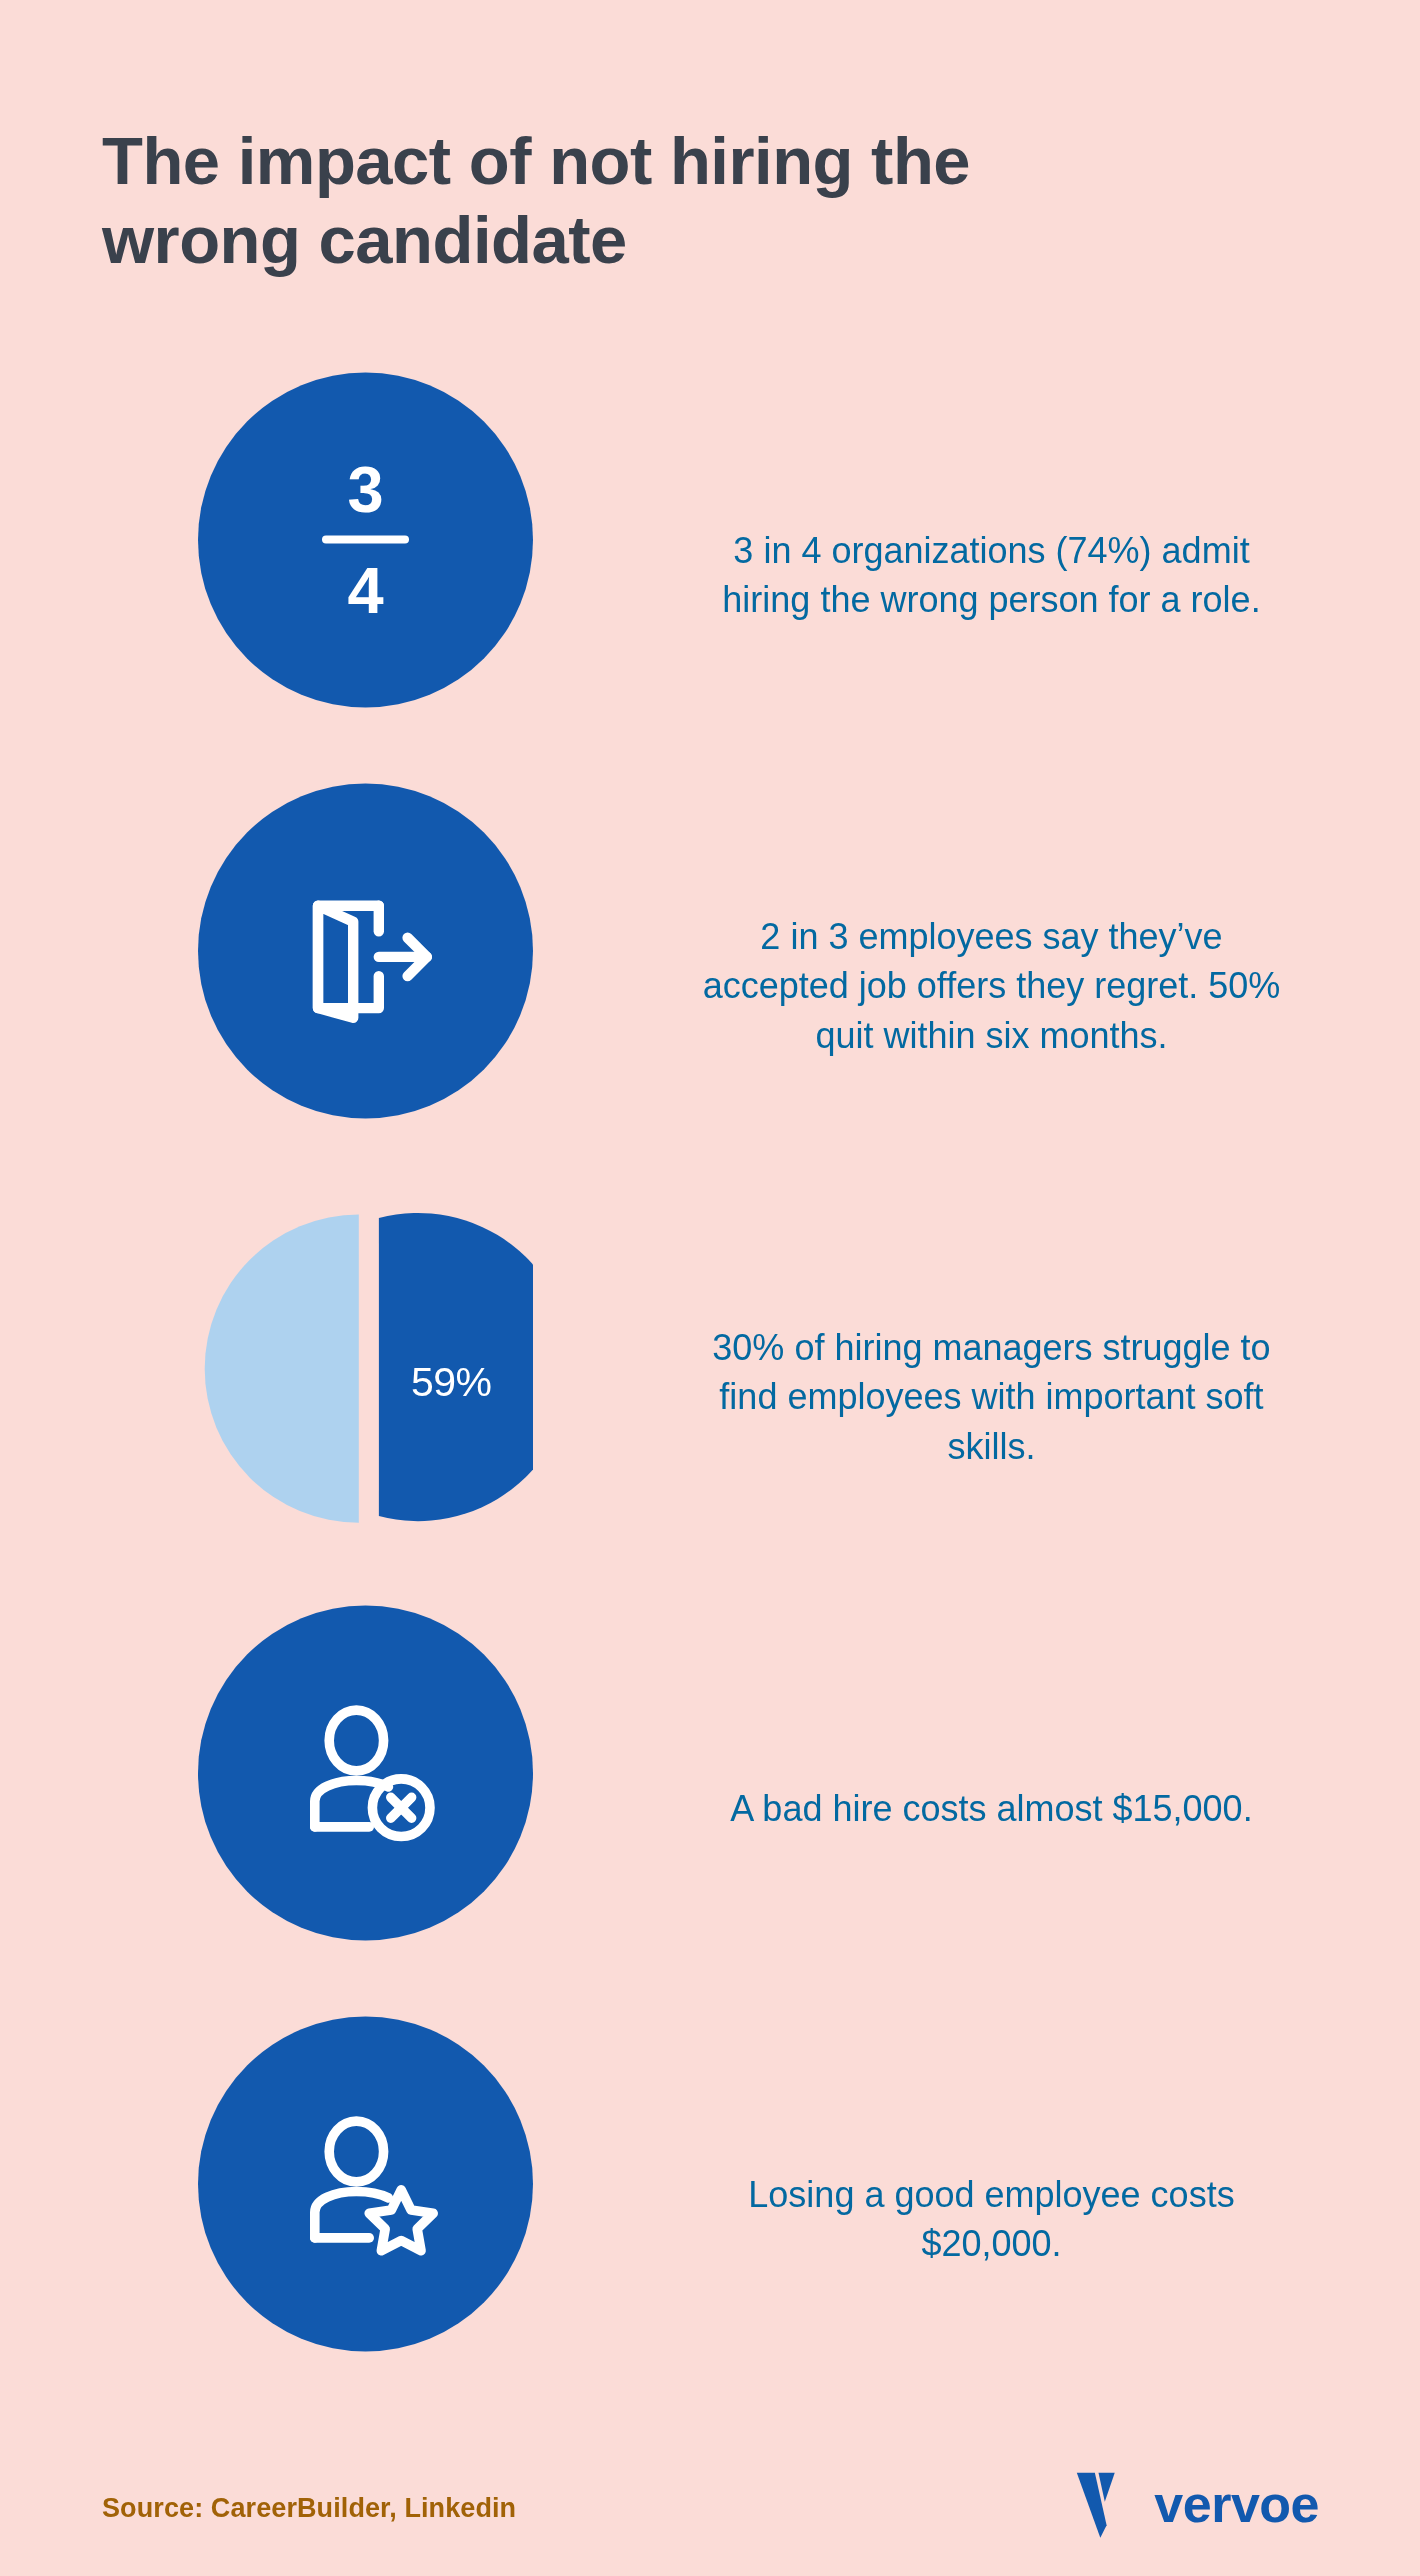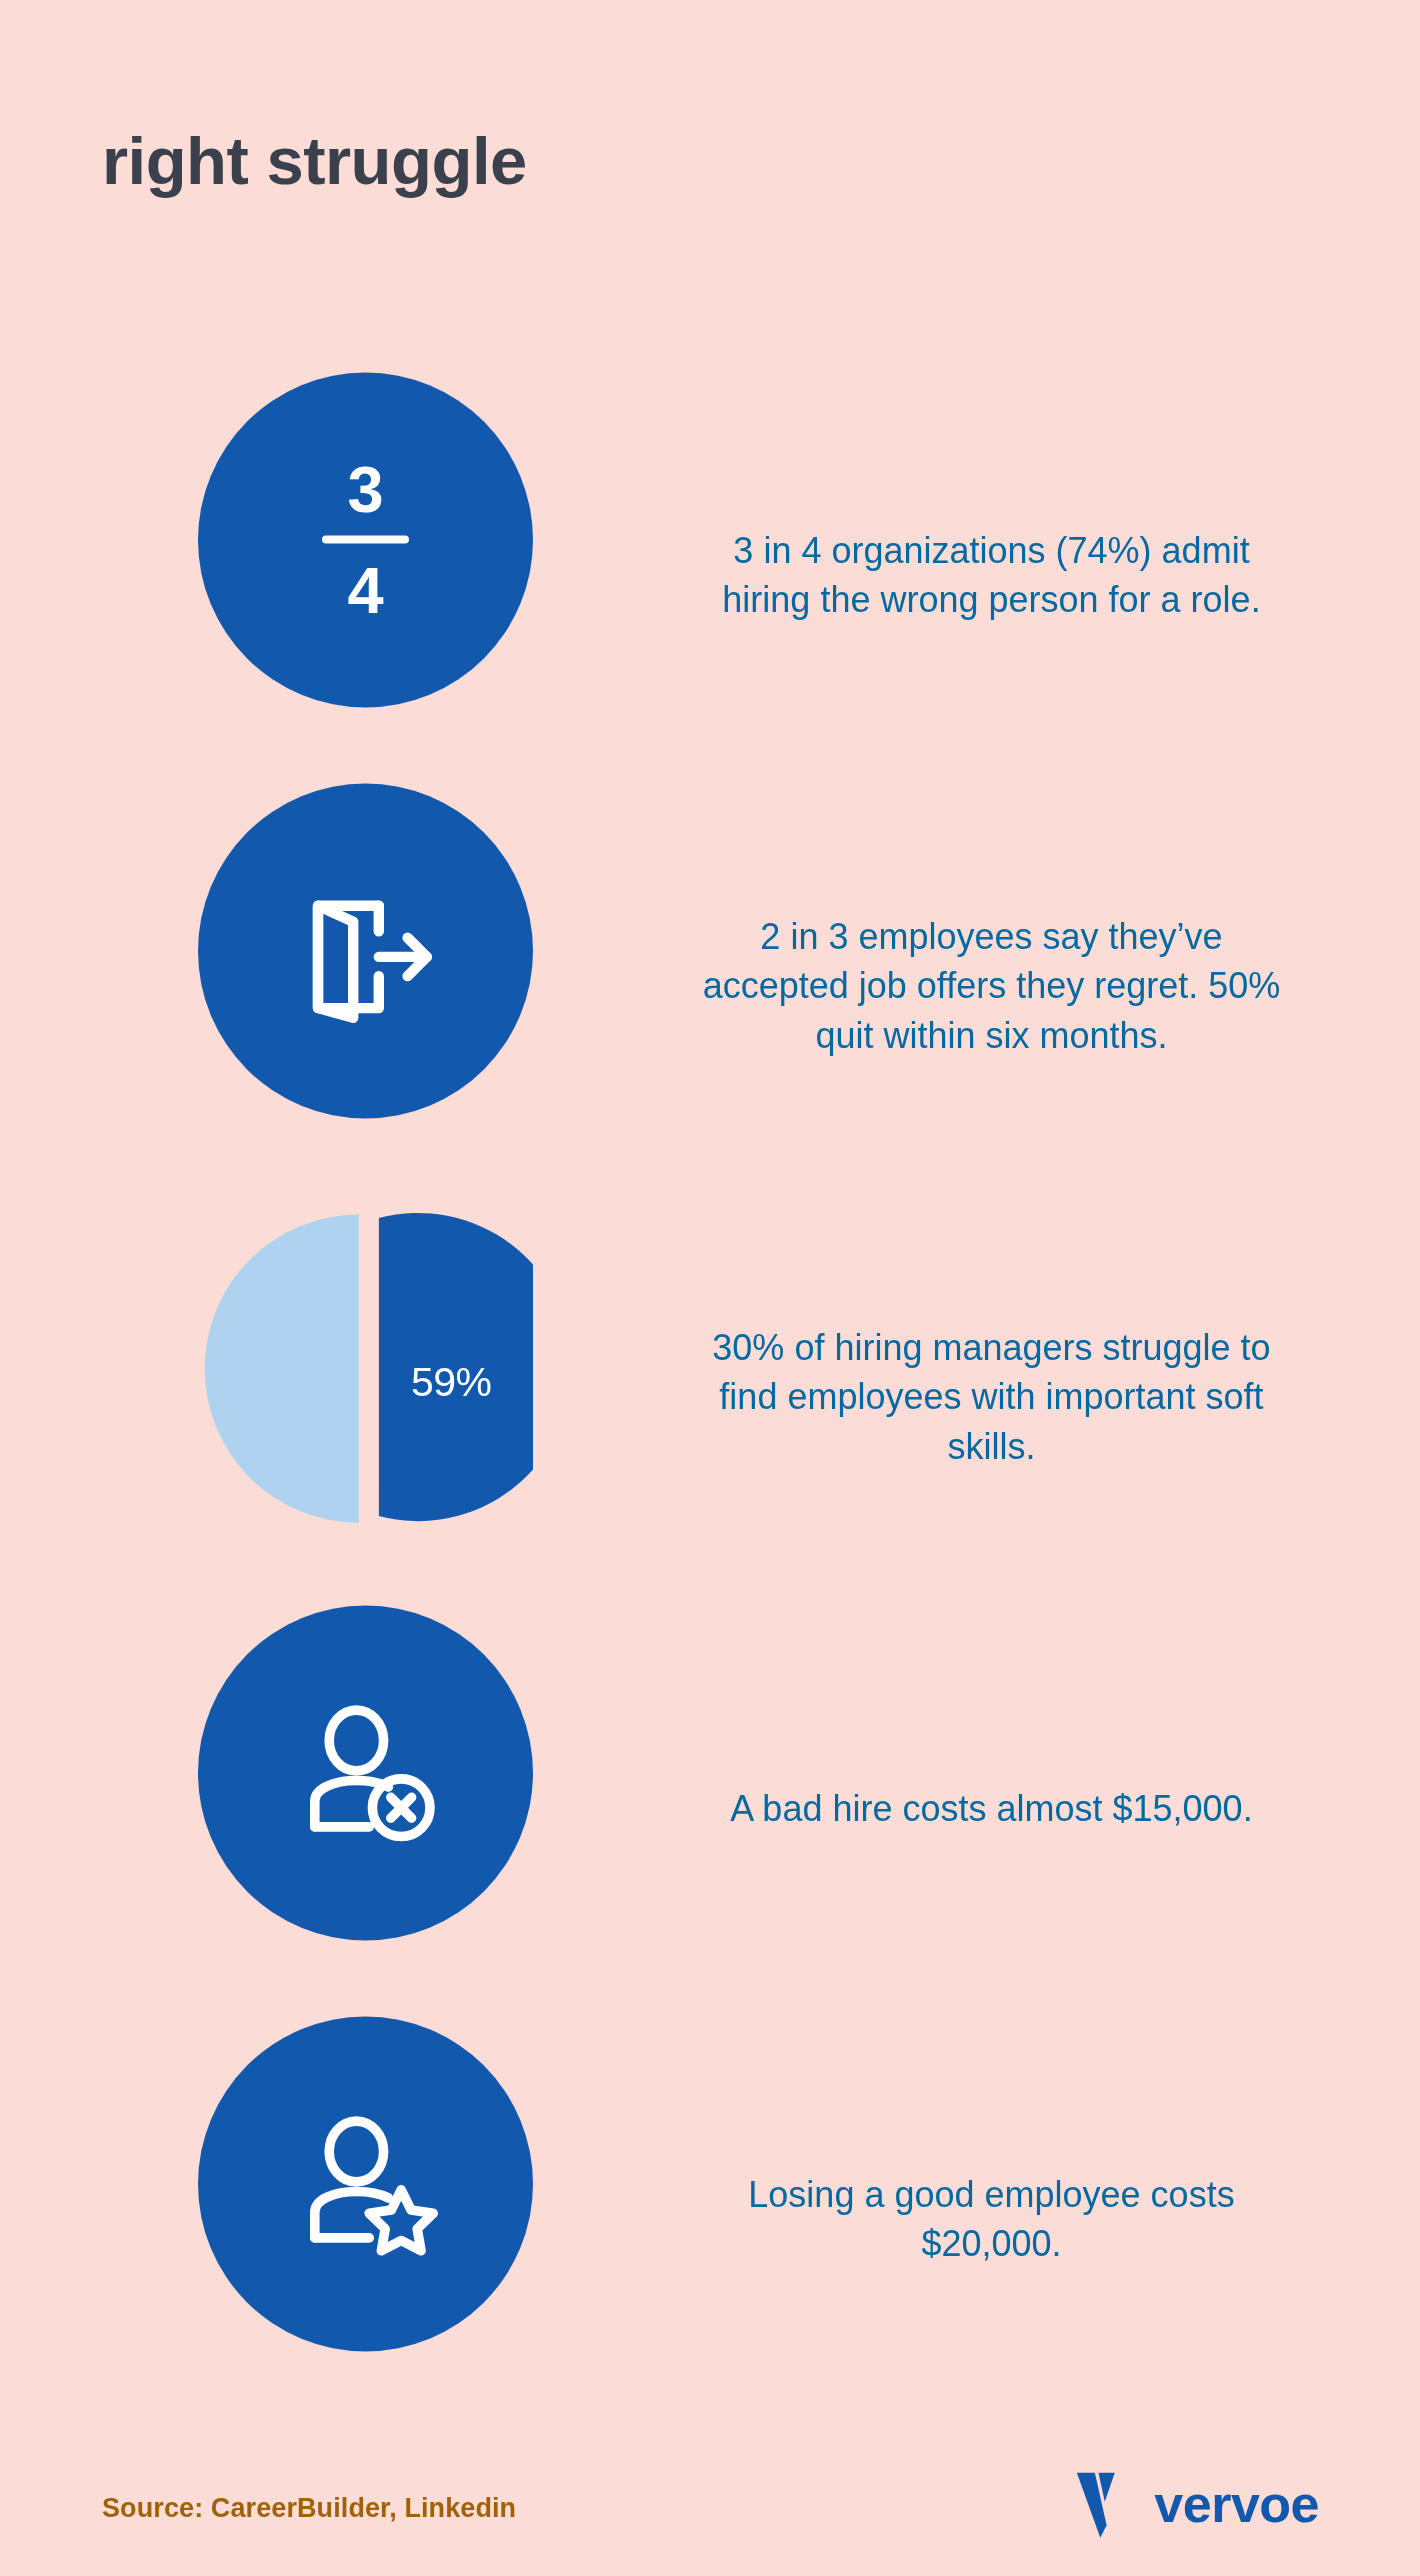--- a/index.html
+++ b/index.html
@@ -173,21 +173,22 @@
     letter-spacing: -0.5px;
     line-height: 1;
   }
 </style>
 </head>
 <body>
 
 <div class="page">
 
   <h1 class="headline">
-    <span class="line">right struggle</span>
+    <span class="line">The impact of not hiring the</span>
+    <span class="line">wrong candidate</span>
   </h1>
 
   <div class="rows">
 
     <div class="row">
       <div class="row-visual">
         <div class="circle">
           <div class="fraction">
             <span class="num">3</span>
             <span class="bar"></span>

